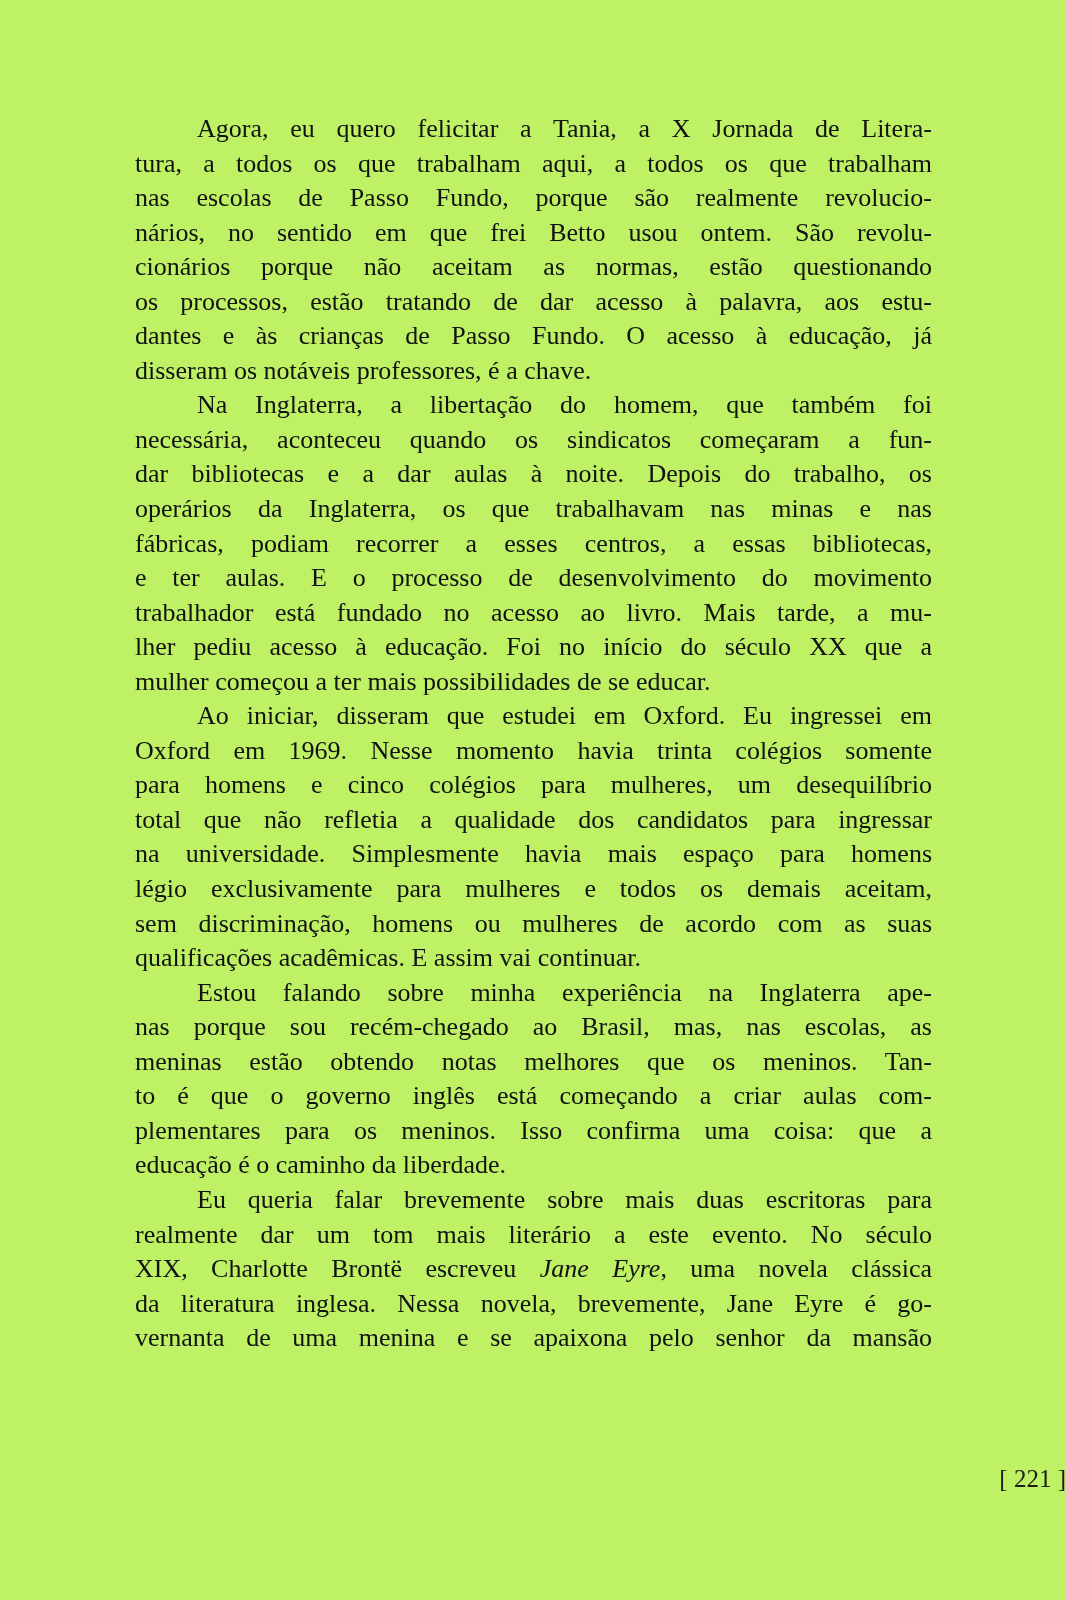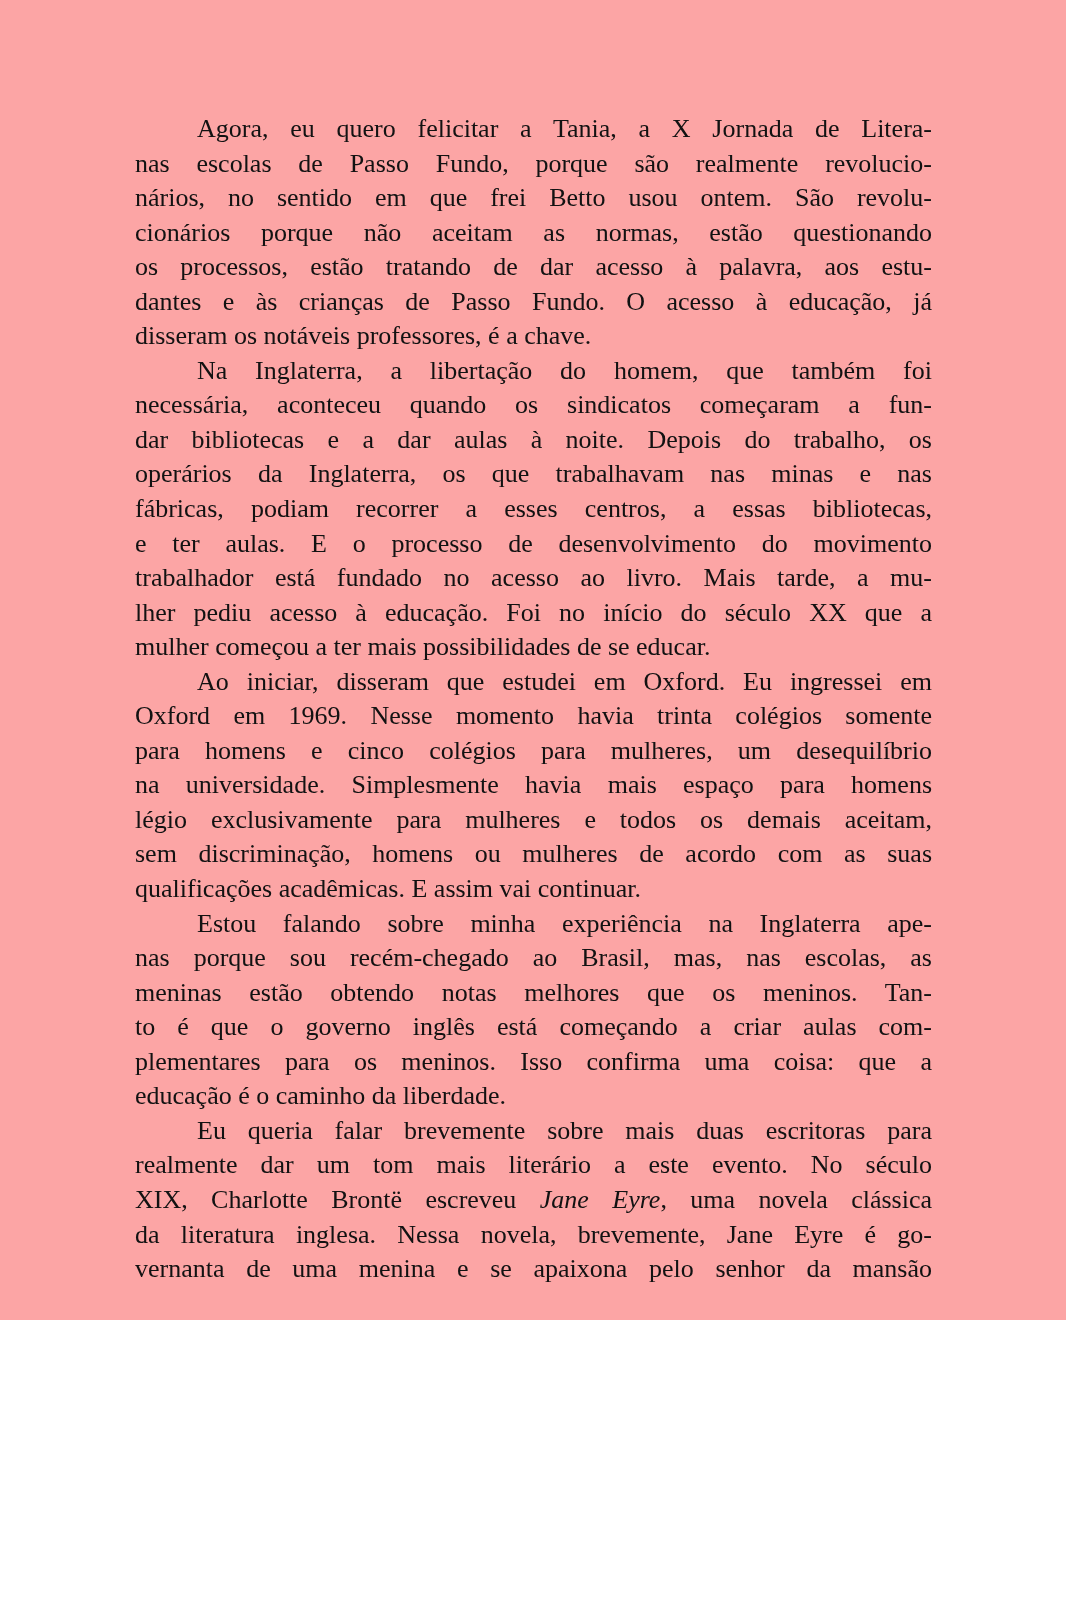--- a/index.html
+++ b/index.html
@@ -3,22 +3,22 @@
 <meta charset="utf-8">
 <style>
   html, body {
     margin: 0;
     padding: 0;
     background: #ffffff;
   }
   .page {
     position: relative;
     width: 1066px;
-    height: 1320px;
-    background: #fca5a5;
+    height: 1600px;
+    background: #bef264;
     overflow: hidden;
     font-family: "Liberation Serif", "DejaVu Serif", serif;
     color: #121212;
   }
   .text-block {
     position: absolute;
     left: 135px;
     top: 112px;
     width: 797px;
   }
@@ -57,20 +57,21 @@
     color: #1c1c1c;
   }
 </style>
 </head>
 <body>
 
 <div class="page">
   <div class="text-block">
       <div class="paragraph">
         <div class="line first"><span>Agora, eu quero felicitar a Tania, a X Jornada de Litera-</span></div>
+        <div class="line"><span>tura, a todos os que trabalham aqui, a todos os que trabalham</span></div>
         <div class="line"><span>nas escolas de Passo Fundo, porque são realmente revolucio-</span></div>
         <div class="line"><span>nários, no sentido em que frei Betto usou ontem. São revolu-</span></div>
         <div class="line"><span>cionários porque não aceitam as normas, estão questionando</span></div>
         <div class="line"><span>os processos, estão tratando de dar acesso à palavra, aos estu-</span></div>
         <div class="line"><span>dantes e às crianças de Passo Fundo. O acesso à educação, já</span></div>
         <div class="line endleft"><span>disseram os notáveis professores, é a chave.</span></div>
       </div>
       <div class="paragraph">
         <div class="line first"><span>Na Inglaterra, a libertação do homem, que também foi</span></div>
         <div class="line"><span>necessária, aconteceu quando os sindicatos começaram a fun-</span></div>
@@ -79,20 +80,21 @@
         <div class="line"><span>fábricas, podiam recorrer a esses centros, a essas bibliotecas,</span></div>
         <div class="line"><span>e ter aulas. E o processo de desenvolvimento do movimento</span></div>
         <div class="line"><span>trabalhador está fundado no acesso ao livro. Mais tarde, a mu-</span></div>
         <div class="line"><span>lher pediu acesso à educação. Foi no início do século XX que a</span></div>
         <div class="line endleft"><span>mulher começou a ter mais possibilidades de se educar.</span></div>
       </div>
       <div class="paragraph">
         <div class="line first"><span>Ao iniciar, disseram que estudei em Oxford. Eu ingressei em</span></div>
         <div class="line"><span>Oxford em 1969. Nesse momento havia trinta colégios somente</span></div>
         <div class="line"><span>para homens e cinco colégios para mulheres, um desequilíbrio</span></div>
+        <div class="line"><span>total que não refletia a qualidade dos candidatos para ingressar</span></div>
         <div class="line"><span>na universidade. Simplesmente havia mais espaço para homens</span></div>
         <div class="line"><span>légio exclusivamente para mulheres e todos os demais aceitam,</span></div>
         <div class="line"><span>sem discriminação, homens ou mulheres de acordo com as suas</span></div>
         <div class="line endleft"><span>qualificações acadêmicas. E assim vai continuar.</span></div>
       </div>
       <div class="paragraph">
         <div class="line first"><span>Estou falando sobre minha experiência na Inglaterra ape-</span></div>
         <div class="line"><span>nas porque sou recém-chegado ao Brasil, mas, nas escolas, as</span></div>
         <div class="line"><span>meninas estão obtendo notas melhores que os meninos. Tan-</span></div>
         <div class="line"><span>to é que o governo inglês está começando a criar aulas com-</span></div>

